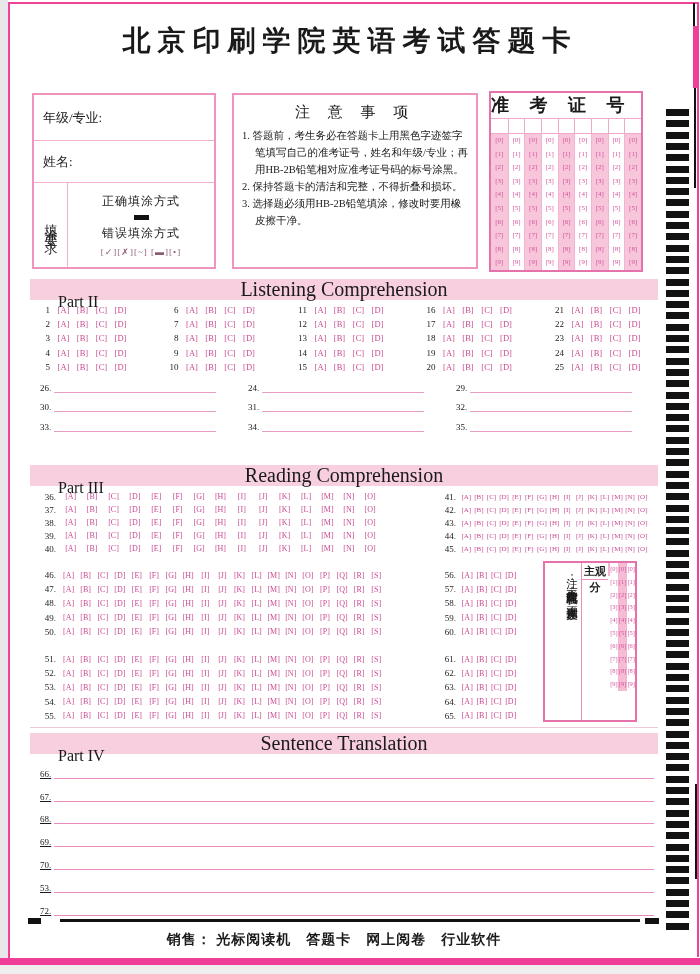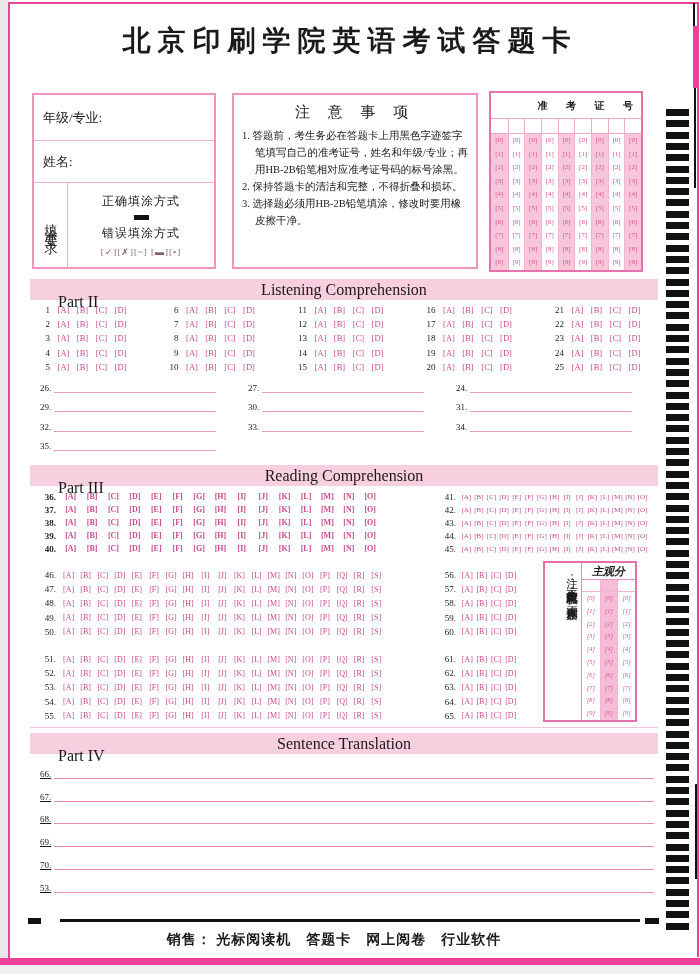--- a/index.html
+++ b/index.html
@@ -37,66 +37,66 @@
   .fill-demo{flex:1;display:flex;flex-direction:column;align-items:center;justify-content:space-evenly;padding:5px 0;}
   .fill-demo .lbl{font-size:12px;letter-spacing:1px;}
   .black-bar{width:15px;height:5px;background:#111;}
   .wrong-marks{font-size:9px;color:#8a5a74;letter-spacing:1px;}
 
   .notice-box{left:232px;top:93px;width:246px;height:176px;padding:6px 8px;box-sizing:border-box;}
   .notice-title{text-align:center;font-size:15px;letter-spacing:7px;margin:2px 0 5px 0;}
   .notice-item{font-size:10.5px;line-height:1.62;padding-left:13px;text-indent:-13px;margin:0;}
 
   .ticket-box{left:489px;top:91px;width:154px;height:181px;border:2px solid #e672ac;box-sizing:border-box;display:flex;flex-direction:column;}
-  .ticket-title{height:25px;line-height:25px;text-align:right;font-size:10px;font-weight:bold;letter-spacing:8px;border-bottom:1px solid #f0a9cc;}
+  .ticket-title{height:25px;line-height:25px;text-align:left;font-size:18px;font-weight:bold;letter-spacing:8px;border-bottom:1px solid #f0a9cc;}
   .ticket-write{display:grid;grid-template-columns:repeat(9,1fr);height:17px;border-bottom:1px solid #f0a9cc;}
   .tcell{border-left:1px solid #f0a9cc;}
   .tcell:first-child{border-left:none;}
   .ticket-grid{display:grid;grid-template-columns:repeat(9,1fr);grid-auto-rows:13.6px;flex:1;}
   .tdigit{font-size:7px;line-height:13.6px;text-align:center;color:#d4549c;border-left:1px solid #f2b4d2;}
   .tdigit.c0{border-left:none;}
   .pinkcol{background:#f7c6da;}
 
   
   .part-bar{left:30px;width:628px;height:21px;background:#f8cfdf;}
   .part-label{position:absolute;left:28px;top:0;line-height:21px;font-size:16px;margin-top:12px;}
-  .part-title{position:absolute;left:0;width:100%;text-align:center;line-height:21px;font-size:16px;}
+  .part-title{position:absolute;left:0;width:100%;text-align:center;line-height:21px;font-size:20px;}
   .bar2{top:279px;} .bar3{top:465px;} .bar4{top:733px;}
 
   
   .q-row{display:flex;align-items:center;}
   .q-num{text-align:right;font-size:9px;color:#222;margin-right:4px;}
   .opt{color:#c94b92;text-align:center;}
 
   .p2-grid{left:34px;top:303px;width:610px;display:flex;justify-content:space-between;}
   .p2-grid .q-row{height:14.2px;}
   .p2-grid .q-num{width:16px;}
   .p2-grid .opt{width:19px;font-size:8.5px;}
 
   .blanks{left:40px;top:374px;width:624px;display:grid;grid-template-columns:208px 208px 208px;}
   .blank-item{height:19.5px;display:flex;align-items:flex-end;padding-bottom:1px;box-sizing:border-box;}
   .bl-num{font-size:9px;margin-right:3px;}
   .bl-line{width:162px;border-bottom:1.5px solid #ec9fc6;height:1px;}
 
-  .p3l{left:34px;top:490px;font-weight:bold;} .p3r{left:434px;top:490px;}
+  .p3l{left:34px;top:490px;} .p3r{left:434px;top:490px;}
   .p3l .q-row,.p3r .q-row{height:13px;}
   .p3l .q-num,.p3r .q-num{width:22px;}
   .p3l .opt{width:21.4px;font-size:8px;}
   .p3r .opt{width:12.6px;font-size:7px;}
 
   .p3bl{left:34px;top:568px;} .p3br{left:434px;top:568px;}
   .p3bl .q-row,.p3br .q-row{height:14.2px;}
   .p3bl .q-num,.p3br .q-num{width:22px;}
   .p3bl .opt{width:17.1px;font-size:8px;}
   .p3br .opt{width:14.5px;font-size:8px;}
   .gap-above{margin-top:13px;}
 
   .score-box{left:543px;top:561px;width:94px;height:161px;border:2px solid #e672ac;box-sizing:border-box;display:flex;}
   .score-note{width:36px;writing-mode:vertical-rl;font-size:11.5px;line-height:17px;padding:5px 1px;letter-spacing:0.5px;box-sizing:border-box;}
-  .score-grid-wrap{flex:1;border-left:1px solid #eb8fbe;display:flex;flex-direction:column;font-style:italic;}
+  .score-grid-wrap{flex:1;border-left:1px solid #eb8fbe;display:flex;flex-direction:row;}
   .score-title{height:16px;line-height:16px;text-align:center;font-size:11px;font-weight:bold;border-bottom:1px solid #eb8fbe;}
   .score-empty{display:grid;grid-template-columns:repeat(3,1fr);height:12px;border-bottom:1px solid #f2b4d2;}
   .scell{border-left:1px solid #f2b4d2;}
   .scell:first-child{border-left:none;}
   .score-grid{display:grid;grid-template-columns:repeat(3,1fr);grid-auto-rows:12.8px;flex:1;}
   .sdigit{font-size:6.5px;line-height:12.8px;text-align:center;color:#d4549c;border-left:1px solid #f2b4d2;}
   .sdigit.c0{border-left:none;}
   .midcol{background:#f6bcd6;}
 
   .hr-pink{left:30px;top:727px;width:628px;height:1px;background:#f2c7dc;}
@@ -449,24 +449,20 @@
         <span class="opt">[D]</span>
       </div>
     </div>
   </div>
 <div class="abs blanks" id="p2-blanks">
     <div class="blank-item">
       <span class="bl-num">26.</span>
       <span class="bl-line"></span>
     </div>
     <div class="blank-item">
-      <span class="bl-num">27.</span>
-      <span class="bl-line"></span>
-    </div>
-    <div class="blank-item">
       <span class="bl-num">24.</span>
       <span class="bl-line"></span>
     </div>
     <div class="blank-item">
       <span class="bl-num">29.</span>
       <span class="bl-line"></span>
     </div>
     <div class="blank-item">
       <span class="bl-num">30.</span>
       <span class="bl-line"></span>
@@ -1042,20 +1038,24 @@
     <div class="p4-item">
       <span class="bl-num">69.</span>
       <span class="p4-line"></span>
     </div>
     <div class="p4-item">
       <span class="bl-num">70.</span>
       <span class="p4-line"></span>
     </div>
     <div class="p4-item">
       <span class="bl-num">53.</span>
+      <span class="p4-line"></span>
+    </div>
+    <div class="p4-item">
+      <span class="bl-num">72.</span>
       <span class="p4-line"></span>
     </div>
   </div>
 
 <div class="abs thick-line"></div>
 <div class="abs lsq"></div>
 <div class="abs rsq"></div>
 <div class="abs footer">销售： 光标阅读机　答题卡　网上阅卷　行业软件</div>
 <div class="abs bottom-bar"></div>
 <div class="abs gray-bottom"></div>

